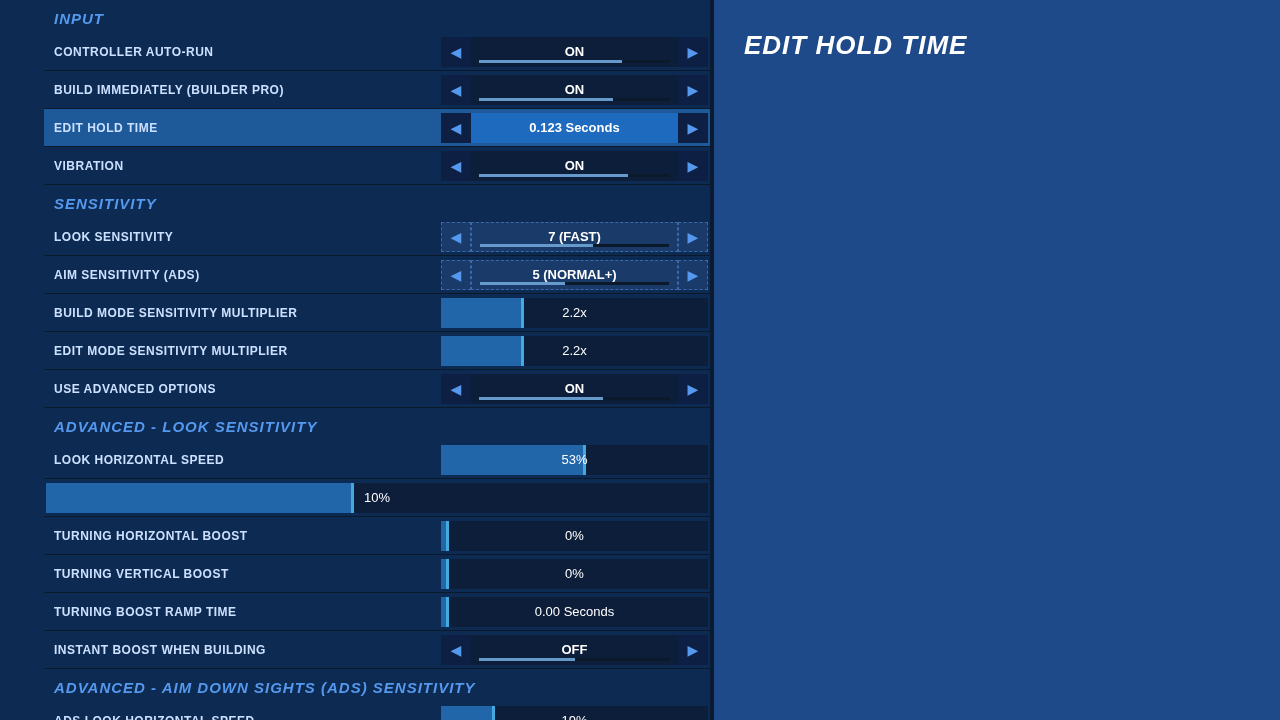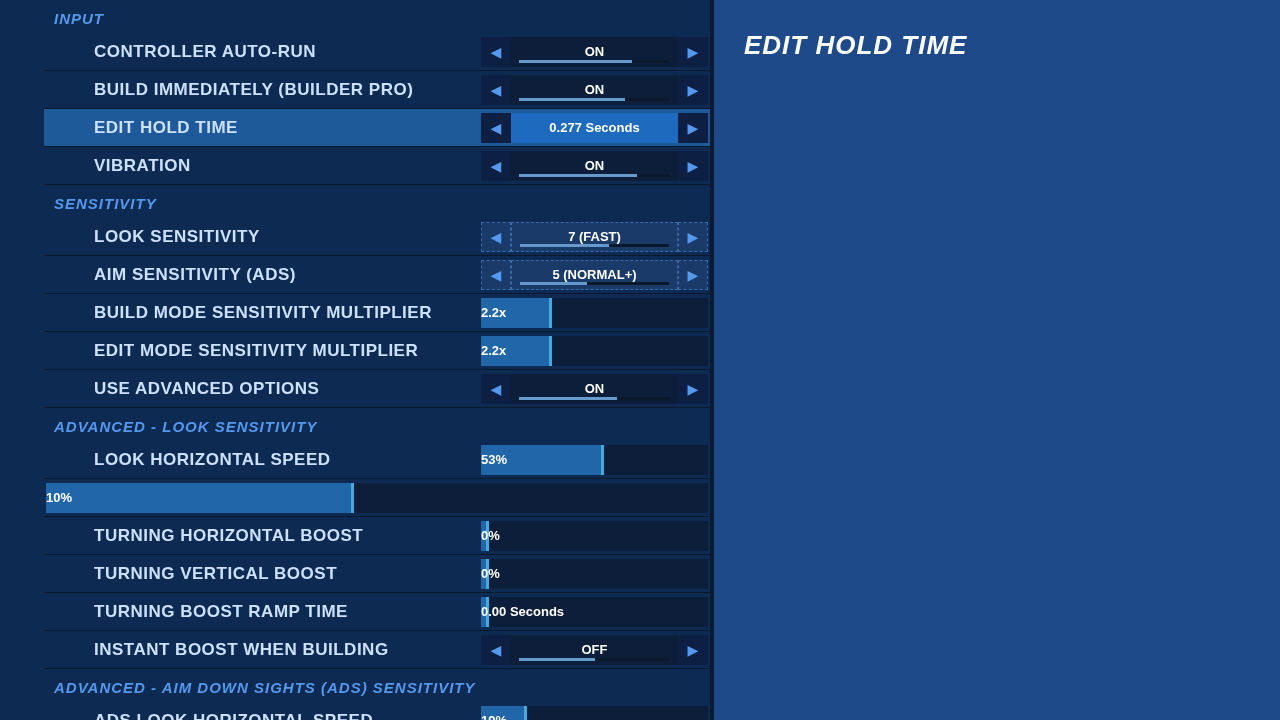--- a/index.html
+++ b/index.html
@@ -69,28 +69,27 @@
       border-bottom: 1px solid #0a1a2a;
       position: relative;
     }
 
     .settings-row.selected {
       background: #1e5a9a;
     }
 
     .row-label {
       color: #cce0ff;
-      font-size: 17px;
+      font-size: 12px;
       font-weight: 700;
       text-transform: uppercase;
       letter-spacing: 0.5px;
       width: 395px;
       padding-left: 10px;
       white-space: nowrap;
-      margin-left: 40px;
     }
 
     .row-control {
       flex: 1;
       display: flex;
       align-items: center;
       justify-content: center;
       position: relative;
       height: 100%;
     }
@@ -182,23 +181,23 @@
       background: #44aadd;
       position: absolute;
       top: 0;
     }
 
     .progress-value {
       position: relative;
       z-index: 1;
       color: #ffffff;
       font-size: 13px;
-      font-weight: 700;
+      font-weight: 400;
       width: 100%;
-      text-align: left;
+      text-align: center;
     }
 
     .settings-content {
       padding-bottom: 10px;
     }
   </style>
 </head>
 <body>
 
 <div class="left-panel">
@@ -228,21 +227,21 @@
             <span class="value-text">ON</span>
           </div>
           <button class="arrow-btn right">▶</button>
         </div>
       </div>
       <div class="settings-row selected">
         <div class="row-label">EDIT HOLD TIME</div>
         <div class="row-control">
           <button class="arrow-btn left">◀</button>
           <div class="value-box selected-box" style="background: rgb(30, 106, 191);">
-            <span class="value-text">0.277 Seconds</span>
+            <span class="value-text">0.123 Seconds</span>
           </div>
           <button class="arrow-btn right">▶</button>
         </div>
       </div>
       <div class="settings-row">
         <div class="row-label">VIBRATION</div>
         <div class="row-control">
           <button class="arrow-btn left">◀</button>
           <div class="value-box">
             <div class="slider-track">

